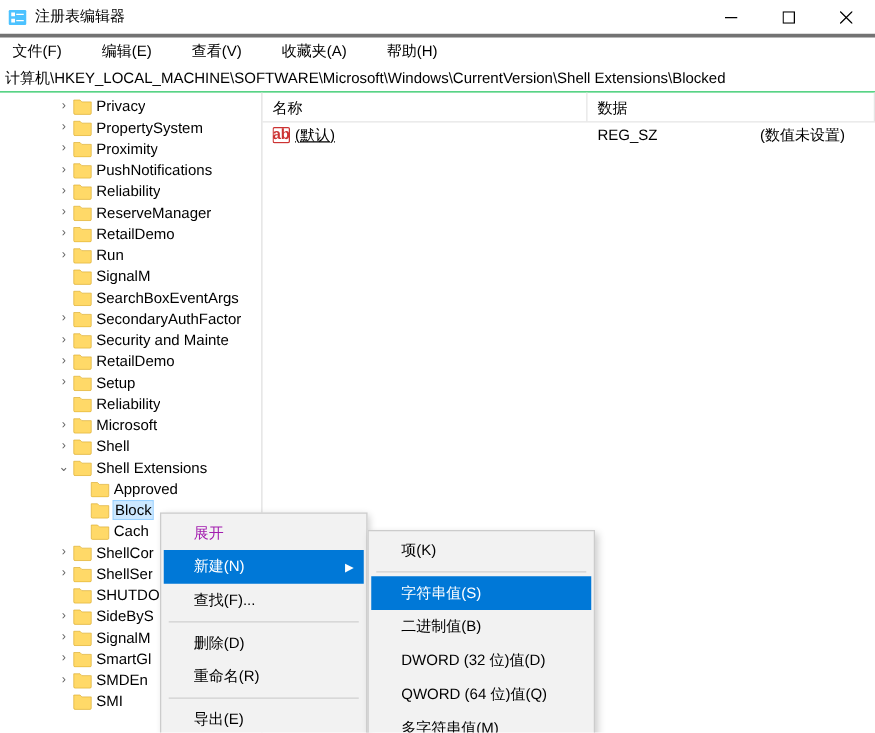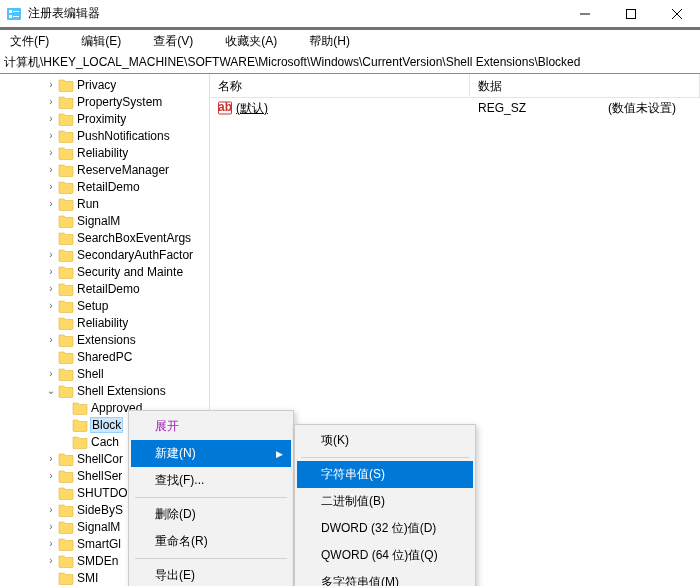--- a/index.html
+++ b/index.html
@@ -194,28 +194,21 @@
         <svg class="folder-icon" viewBox="0 0 16 14">
           <path d="M1 2 h5 l1.5 1.5 H15 v9 a1 1 0 0 1 -1 1 H2 a1 1 0 0 1 -1 -1 Z" fill="#ffd968" stroke="#d9a828" stroke-width="0.5"></path>
         </svg>
         <span class="label">Reliability</span>
       </div>
       <div class="tree-node" style="--indent: 44px;">
         <span class="expander">›</span>
         <svg class="folder-icon" viewBox="0 0 16 14">
           <path d="M1 2 h5 l1.5 1.5 H15 v9 a1 1 0 0 1 -1 1 H2 a1 1 0 0 1 -1 -1 Z" fill="#ffd968" stroke="#d9a828" stroke-width="0.5"></path>
         </svg>
-        <span class="label">Extensions</span>
-      </div>
-      <div class="tree-node" style="--indent: 44px;">
-        <span class="expander"></span>
-        <svg class="folder-icon" viewBox="0 0 16 14">
-          <path d="M1 2 h5 l1.5 1.5 H15 v9 a1 1 0 0 1 -1 1 H2 a1 1 0 0 1 -1 -1 Z" fill="#ffd968" stroke="#d9a828" stroke-width="0.5"></path>
-        </svg>
-        <span class="label">SharedPC</span>
+        <span class="label">Microsoft</span>
       </div>
       <div class="tree-node" style="--indent: 44px;">
         <span class="expander">›</span>
         <svg class="folder-icon" viewBox="0 0 16 14">
           <path d="M1 2 h5 l1.5 1.5 H15 v9 a1 1 0 0 1 -1 1 H2 a1 1 0 0 1 -1 -1 Z" fill="#ffd968" stroke="#d9a828" stroke-width="0.5"></path>
         </svg>
         <span class="label">Shell</span>
       </div>
       <div class="tree-node" style="--indent: 44px;">
         <span class="expander">⌄</span>

